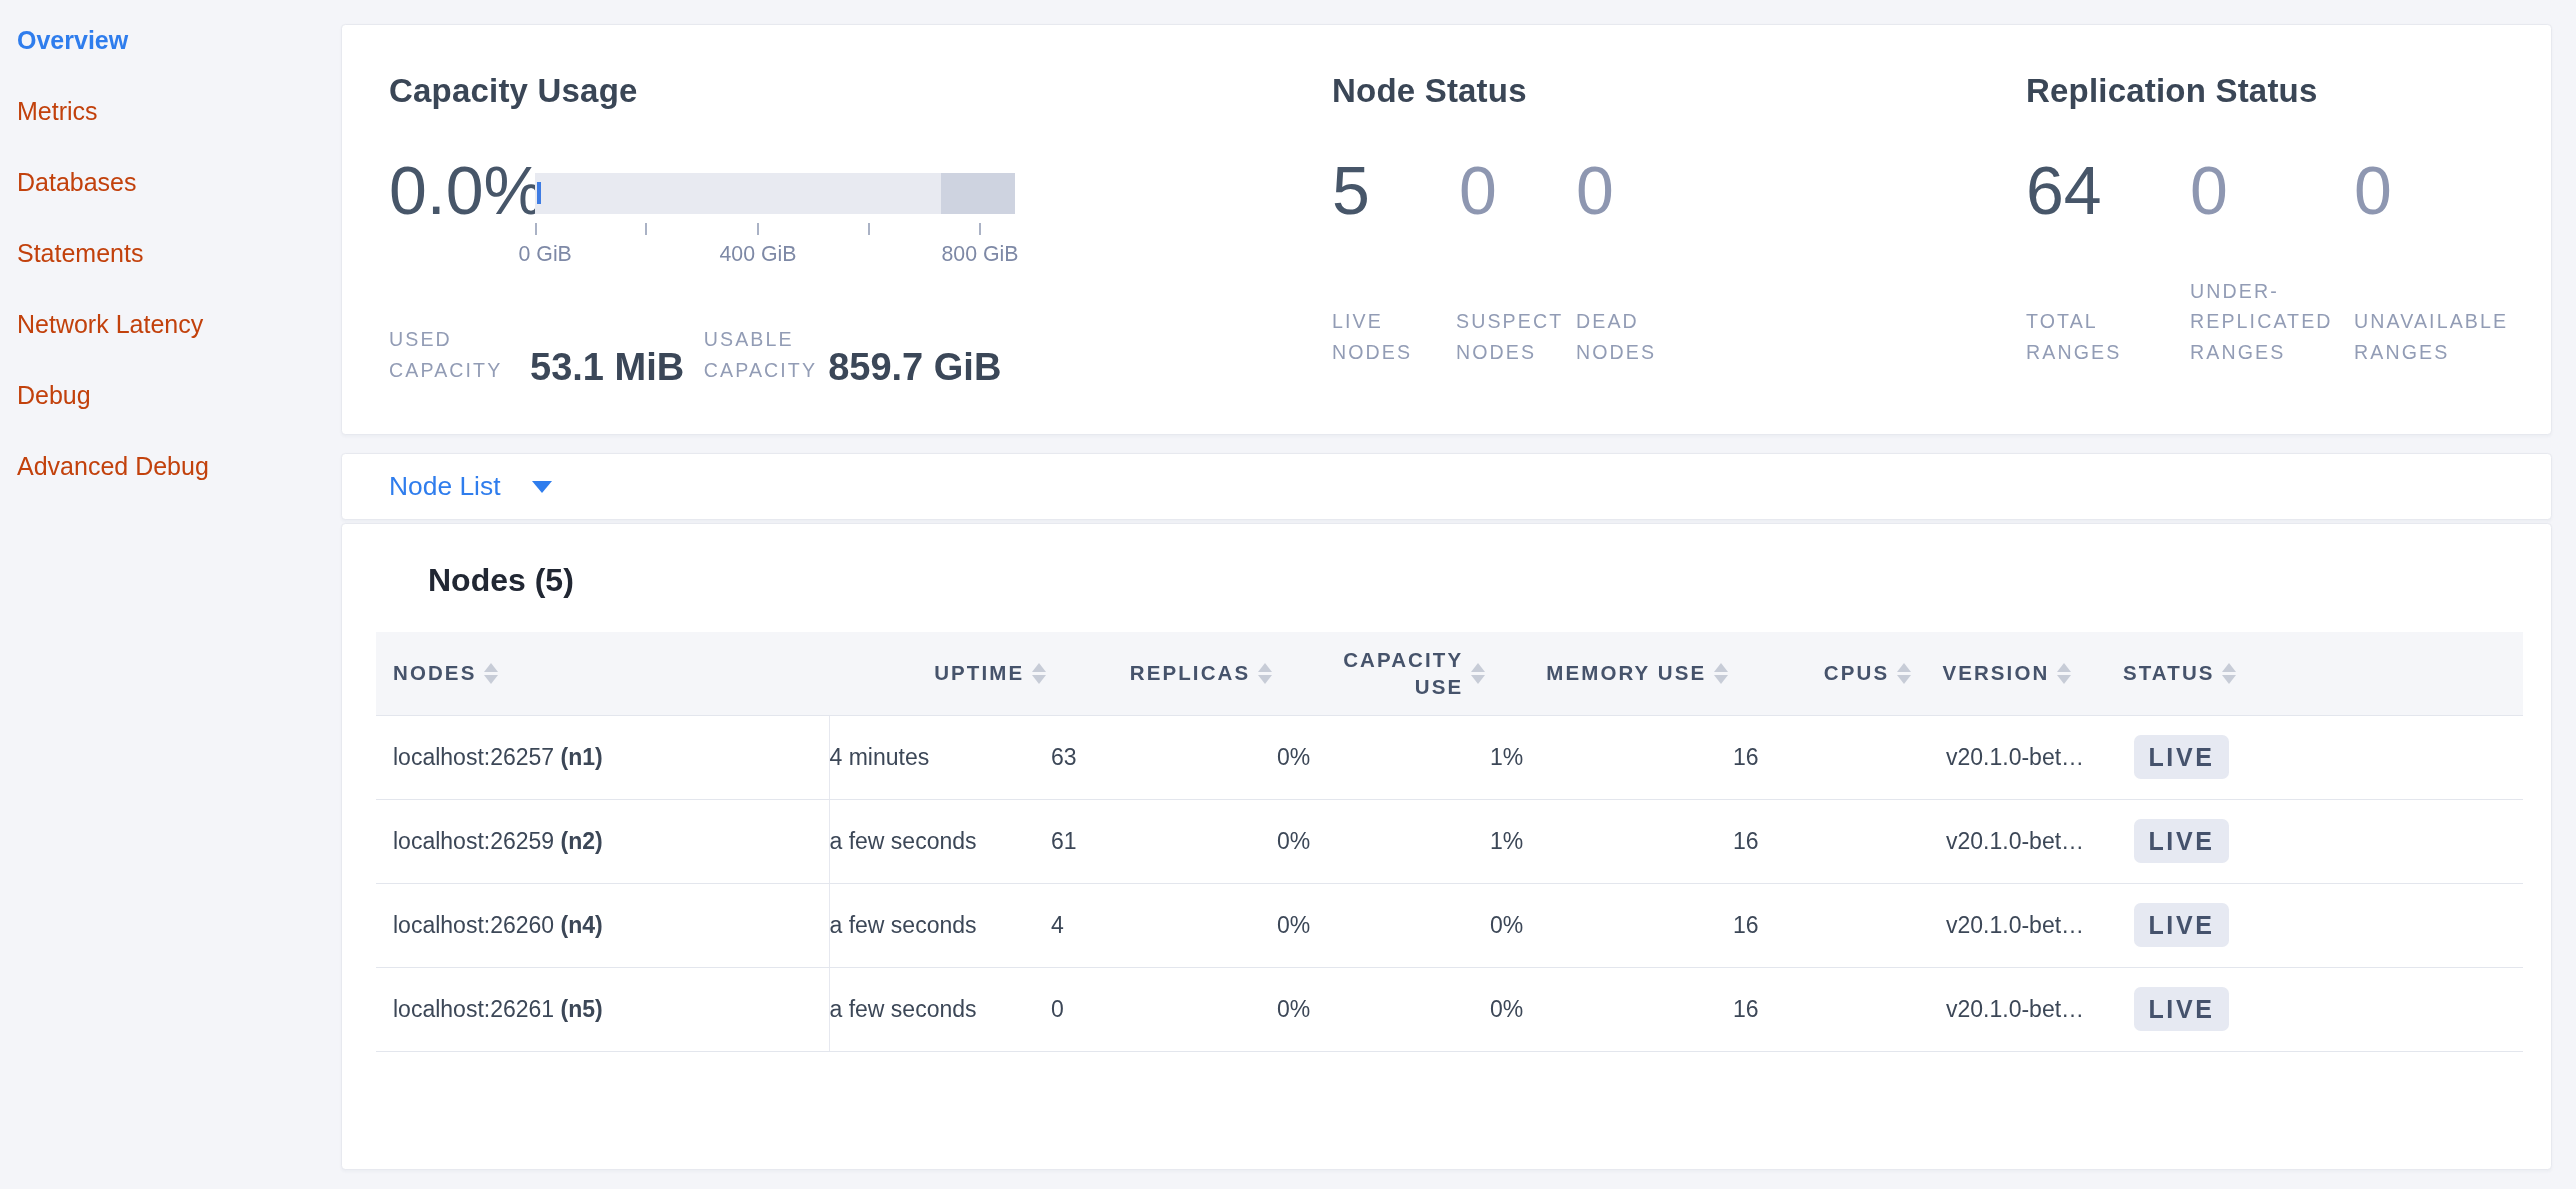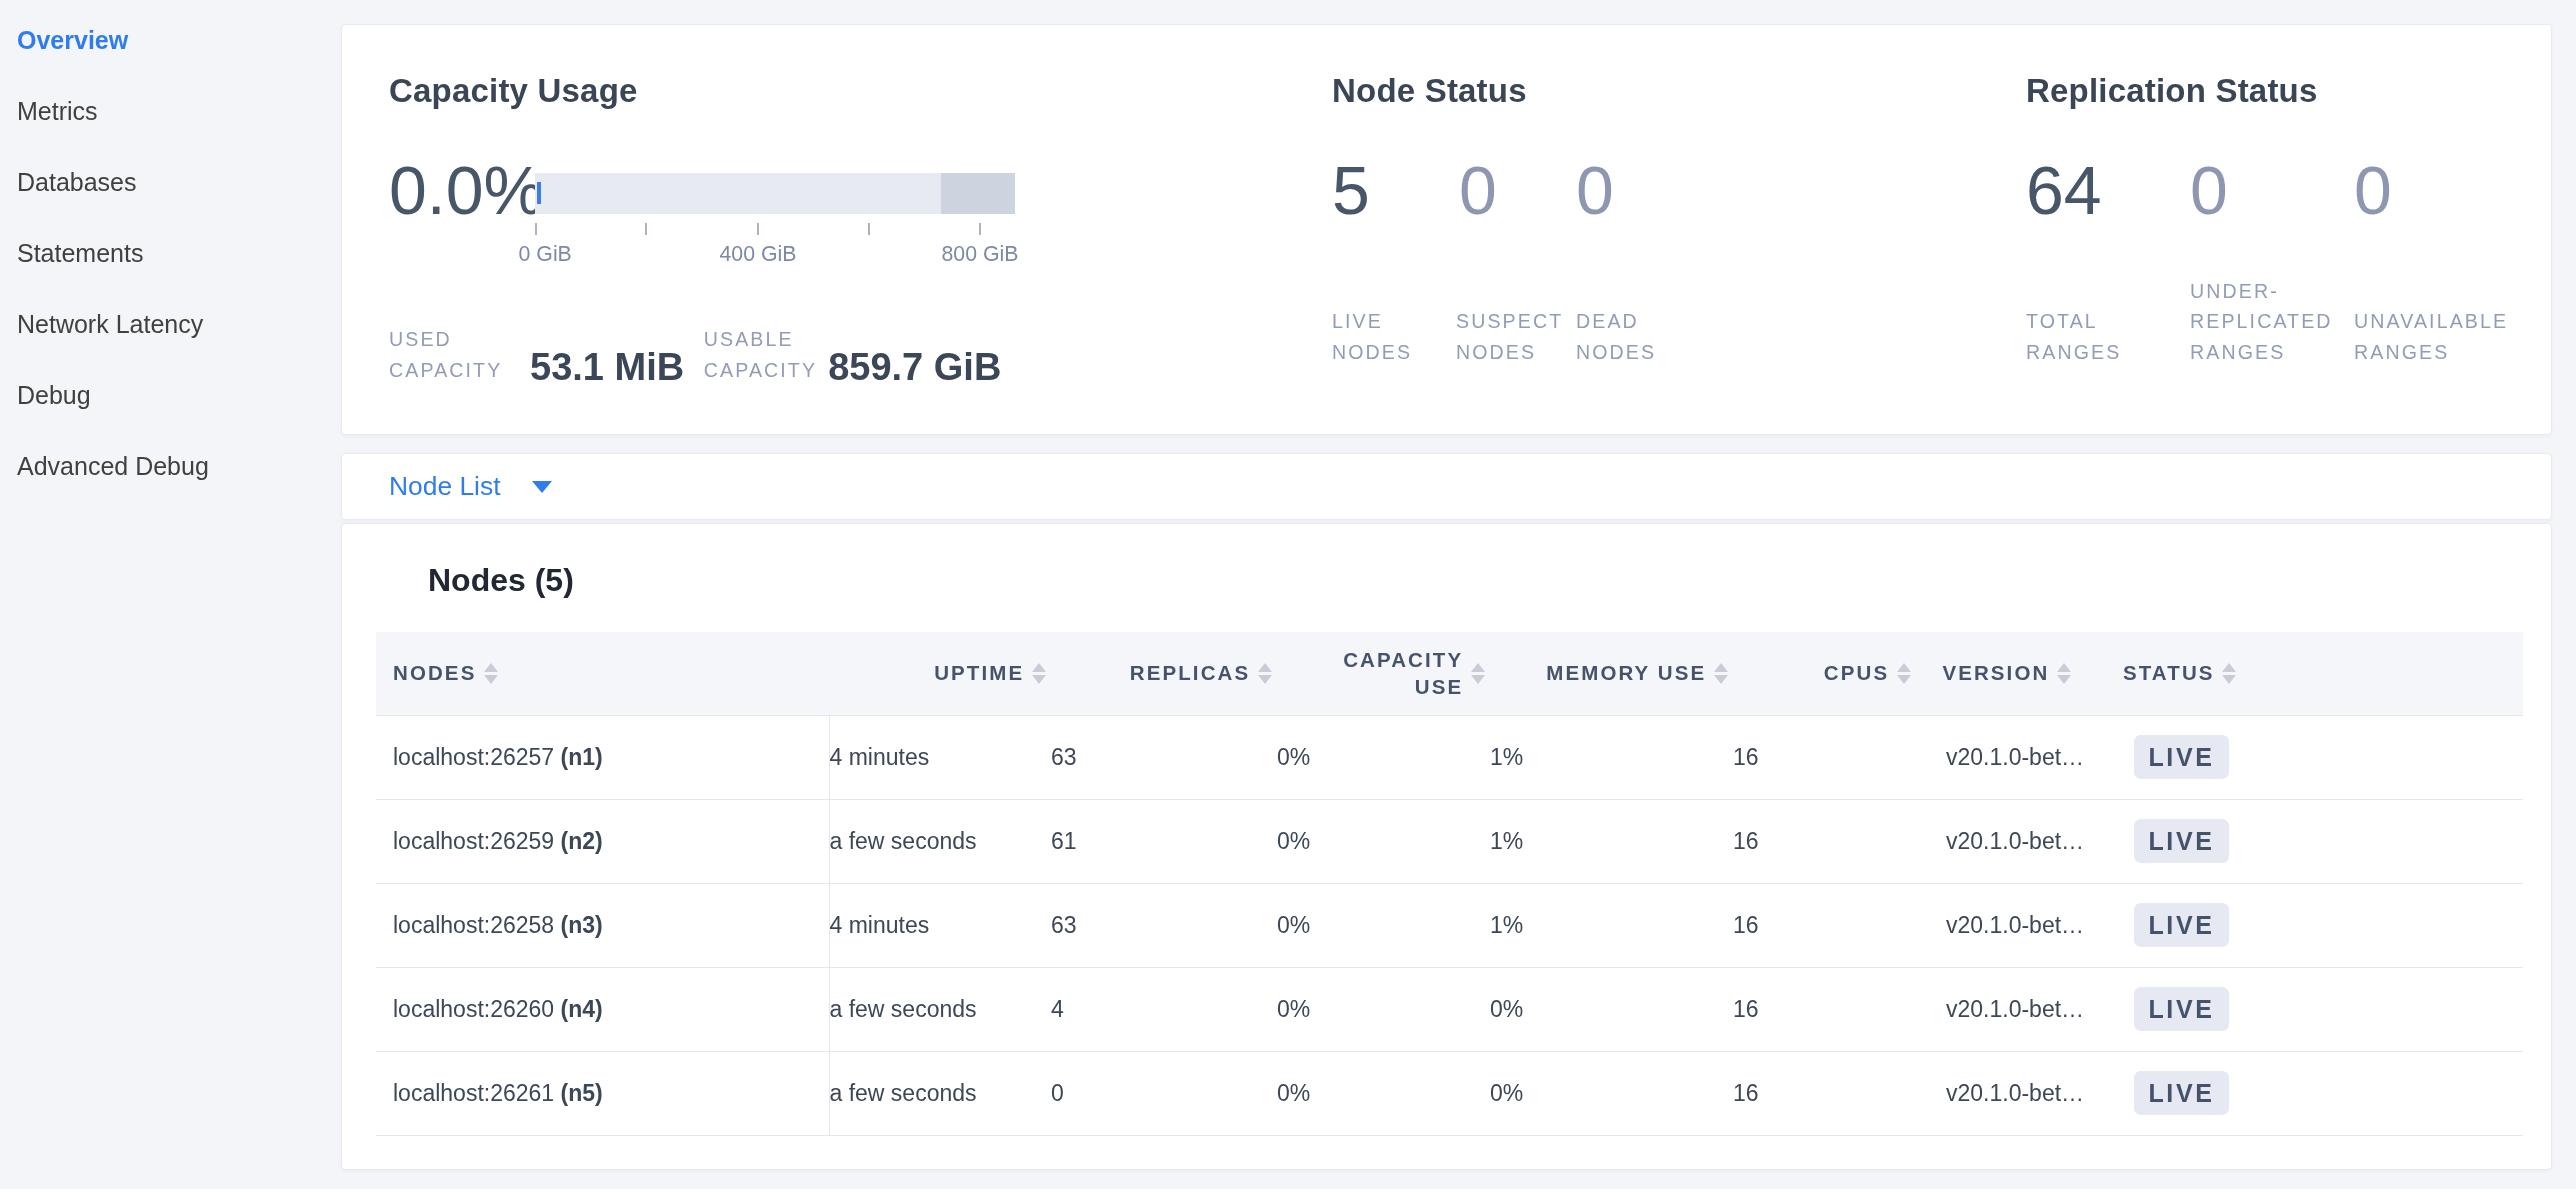--- a/index.html
+++ b/index.html
@@ -7,21 +7,21 @@
   body {
     font-family:"Liberation Sans", sans-serif;
     background:#f4f5f9;
     color:#3c4757;
     overflow:hidden;
     position:relative;
   }
 
   
   .sidebar { position:absolute; left:0; top:0; width:341px; height:100%; padding:5.1px 0 0 17px; }
-  .side-item { height:71px; display:flex; align-items:center; font-size:25px; color:#404040; cursor:pointer; }
+  .side-item { height:71px; display:flex; align-items:center; font-size:25px; color:#c2410c; cursor:pointer; }
   .side-item.active { color:#2f7ded; font-weight:700; }
 
   
   .card {
     position:absolute; left:341px; width:2211px;
     background:#ffffff; border:0.9px solid #e7e9ef; border-radius:4.3px;
     box-shadow:0 1.7px 2.6px rgba(56,76,108,0.04);
   }
   #card-summary { top:24px;  height:411px; }
   #card-nodelist{ top:453px; height:67px; }
@@ -265,30 +265,20 @@
             <td class="c-capacity num">0%</td>
             <td class="c-memory num">1%</td>
             <td class="c-cpus num">16</td>
             <td class="c-version">v20.1.0-bet…</td>
             <td class="c-status"><span class="badge">LIVE</span></td>
           </tr>
           <tr>
             <td class="c-nodes"><span>localhost:26259 </span><span class="node-id">(n2)</span></td>
             <td class="c-uptime num">a few seconds</td>
             <td class="c-replicas num">61</td>
-            <td class="c-capacity num">0%</td>
-            <td class="c-memory num">1%</td>
-            <td class="c-cpus num">16</td>
-            <td class="c-version">v20.1.0-bet…</td>
-            <td class="c-status"><span class="badge">LIVE</span></td>
-          </tr>
-          <tr>
-            <td class="c-nodes"><span>localhost:26258 </span><span class="node-id">(n3)</span></td>
-            <td class="c-uptime num">4 minutes</td>
-            <td class="c-replicas num">63</td>
             <td class="c-capacity num">0%</td>
             <td class="c-memory num">1%</td>
             <td class="c-cpus num">16</td>
             <td class="c-version">v20.1.0-bet…</td>
             <td class="c-status"><span class="badge">LIVE</span></td>
           </tr>
           <tr>
             <td class="c-nodes"><span>localhost:26260 </span><span class="node-id">(n4)</span></td>
             <td class="c-uptime num">a few seconds</td>
             <td class="c-replicas num">4</td>

